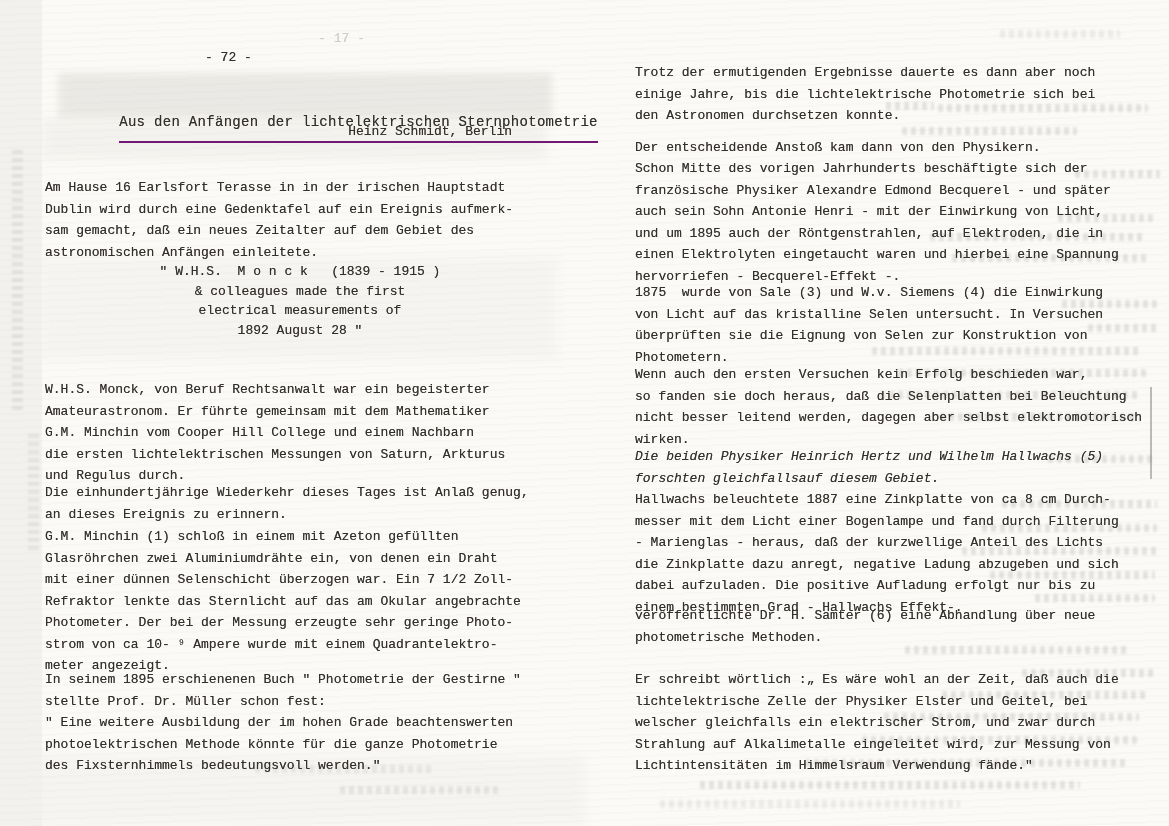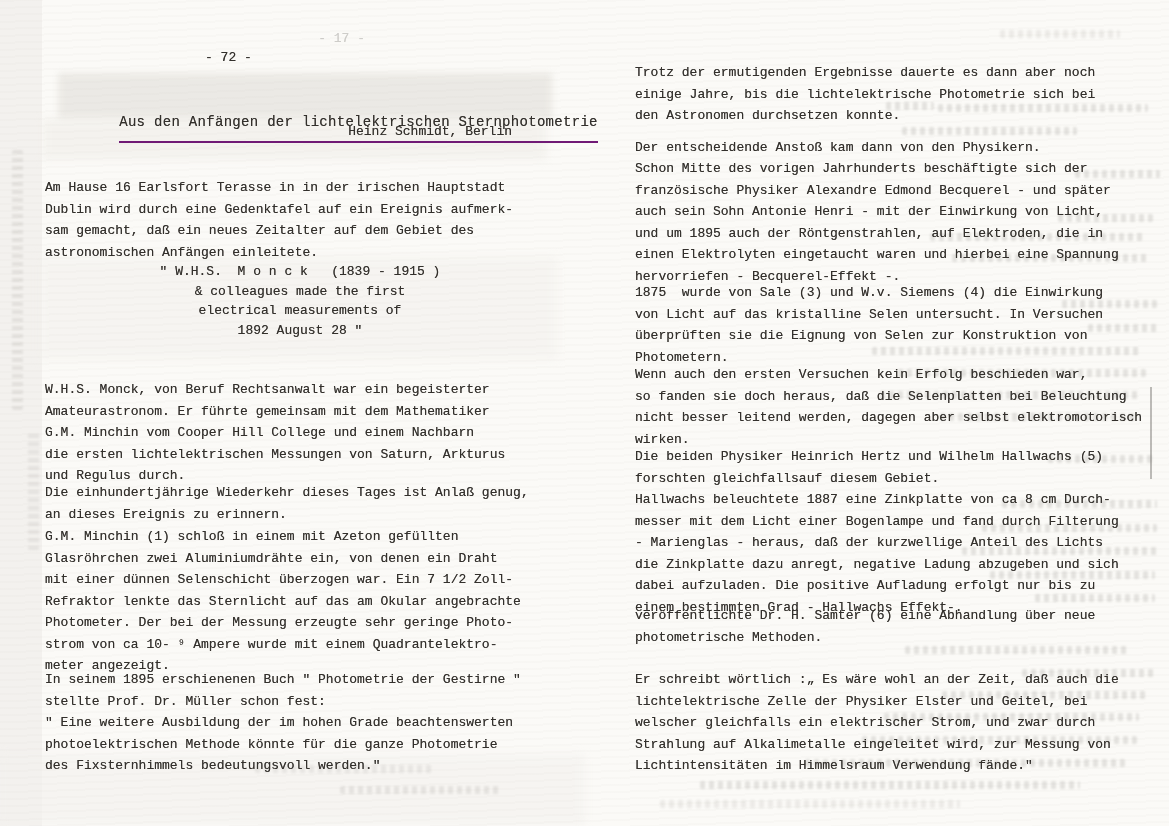--- a/index.html
+++ b/index.html
@@ -104,21 +104,21 @@
     <div class="t" style="left:635px;top:62px;"><div class="tline">Trotz der ermutigenden Ergebnisse dauerte es dann aber noch</div><div class="tline">einige Jahre, bis die lichtelektrische Photometrie sich bei</div><div class="tline">den Astronomen durchsetzen konnte.</div></div>
 
     <div class="t" style="left:635px;top:137px;"><div class="tline">Der entscheidende Anstoß kam dann von den Physikern.</div></div>
 
     <div class="t" style="left:635px;top:158px;"><div class="tline">Schon Mitte des vorigen Jahrhunderts beschäftigte sich der</div><div class="tline">französische Physiker Alexandre Edmond Becquerel - und später</div><div class="tline">auch sein Sohn Antonie Henri - mit der Einwirkung von Licht,</div><div class="tline">und um 1895 auch der Röntgenstrahlen, auf Elektroden, die in</div><div class="tline">einen Elektrolyten eingetaucht waren und hierbei eine Spannung</div><div class="tline">hervorriefen - Becquerel-Effekt -.</div></div>
 
     <div class="t" style="left:635px;top:282px;"><div class="tline">1875  wurde von Sale (3) und W.v. Siemens (4) die Einwirkung</div><div class="tline">von Licht auf das kristalline Selen untersucht. In Versuchen</div><div class="tline">überprüften sie die Eignung von Selen zur Konstruktion von</div><div class="tline">Photometern.</div></div>
 
     <div class="t" style="left:635px;top:364px;"><div class="tline">Wenn auch den ersten Versuchen kein Erfolg beschieden war,</div><div class="tline">so fanden sie doch heraus, daß die Selenplatten bei Beleuchtung</div><div class="tline">nicht besser leitend werden, dagegen aber selbst elektromotorisch</div><div class="tline">wirken.</div></div>
 
-    <div class="t" style="left:635px;top:446px;"><div class="tline">Die beiden Physiker Heinrich Hertz und Wilhelm Hallwachs (5)</div><div class="tline">forschten gleichfallsauf diesem Gebiet.</div></div>
+    <div class="t" style="left:635px;top:446px;font-style:italic;"><div class="tline">Die beiden Physiker Heinrich Hertz und Wilhelm Hallwachs (5)</div><div class="tline">forschten gleichfallsauf diesem Gebiet.</div></div>
 
     <div class="t" style="left:635px;top:489px;"><div class="tline">Hallwachs beleuchtete 1887 eine Zinkplatte von ca 8 cm Durch-</div><div class="tline">messer mit dem Licht einer Bogenlampe und fand durch Filterung</div><div class="tline">- Marienglas - heraus, daß der kurzwellige Anteil des Lichts</div><div class="tline">die Zinkplatte dazu anregt, negative Ladung abzugeben und sich</div><div class="tline">dabei aufzuladen. Die positive Aufladung erfolgt nur bis zu</div><div class="tline">einem bestimmten Grad - Hallwachs Effekt-.</div></div>
 
     <div class="t" style="left:635px;top:605px;"><div class="tline">veröffentlichte Dr. H. Samter (6) eine Abhandlung über neue</div><div class="tline">photometrische Methoden.</div></div>
 
     <div class="t" style="left:635px;top:669px;"><div class="tline">Er schreibt wörtlich :„ Es wäre wohl an der Zeit, daß auch die</div><div class="tline">lichtelektrische Zelle der Physiker Elster und Geitel, bei</div><div class="tline">welscher gleichfalls ein elektrischer Strom, und zwar durch</div><div class="tline">Strahlung auf Alkalimetalle eingeleitet wird, zur Messung von</div><div class="tline">Lichtintensitäten im Himmelsraum Verwendung fände."</div></div>
   </div>
 
 </div>
 

